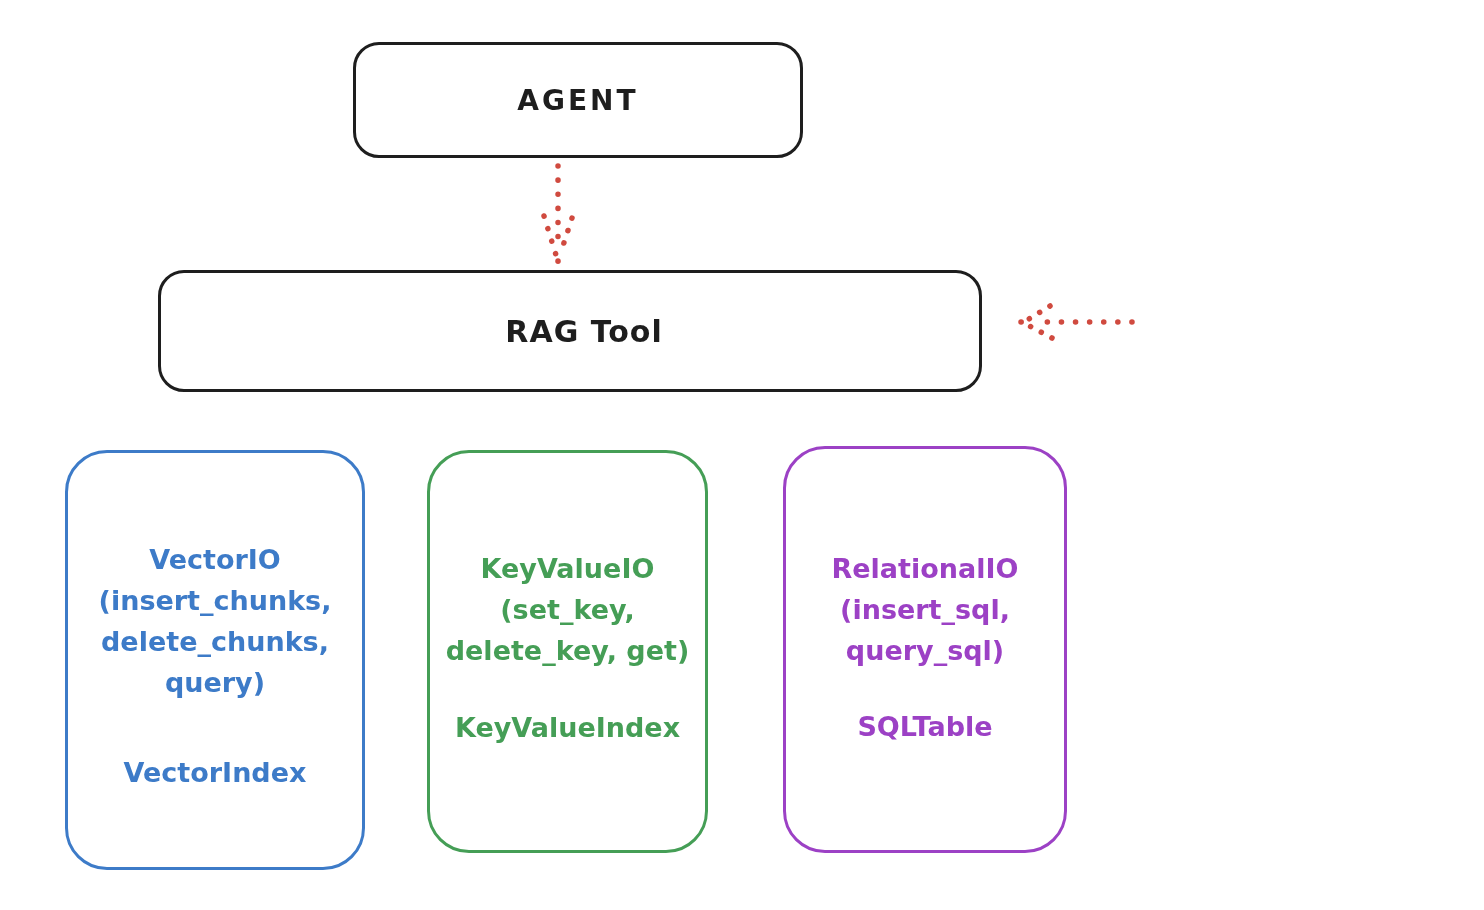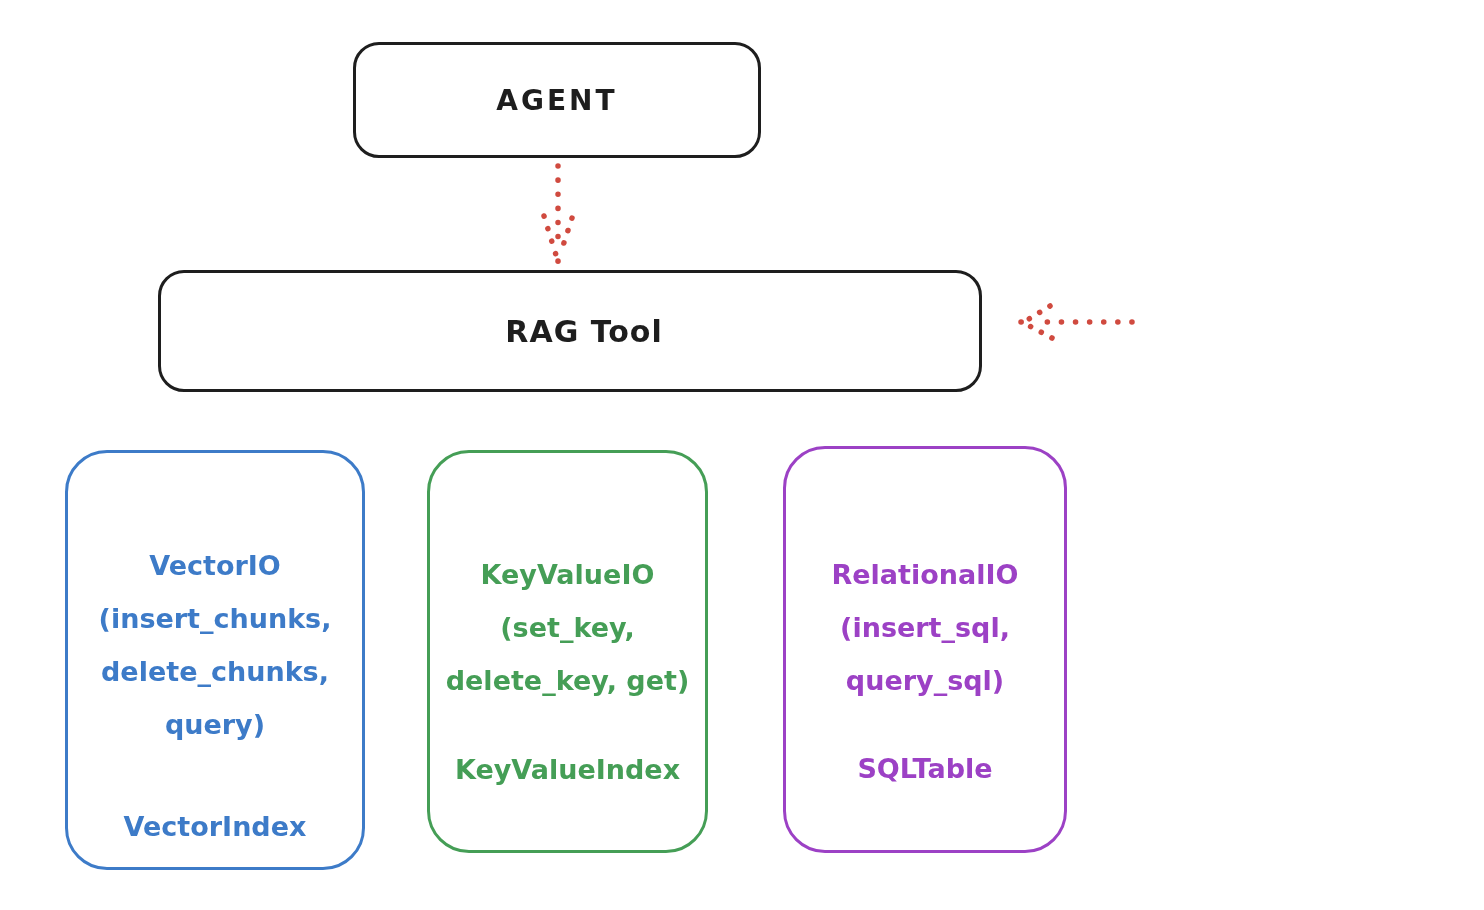--- a/index.html
+++ b/index.html
@@ -25,39 +25,39 @@
     text-align: center;
   }
   .node-black {
     border: 3.5px solid #1e1e1e;
     border-radius: 26px;
     color: #1e1e1e;
     font-weight: bold;
   }
   .agent-node {
     left: 353px; top: 42px;
-    width: 408px; height: 116px;
+    width: 450px; height: 116px;
     font-size: 28px;
     letter-spacing: 3px;
   }
   .rag-node {
     left: 158px; top: 270px;
     width: 824px; height: 122px;
     font-size: 30px;
     letter-spacing: 1px;
     padding-left: 28px;
   }
   .backend {
     border-radius: 42px;
     border-style: solid;
     border-width: 3.5px;
     display: block;
     font-weight: bold;
     font-size: 27px;
-    line-height: 53px;
+    line-height: 41px;
   }
   .backend .backend-body,
   .backend .backend-index {
     white-space: pre-line;
     text-align: center;
   }
   .backend-blue {
     left: 65px; top: 450px;
     width: 300px; height: 420px;
     border-color: #3d7bc8;

